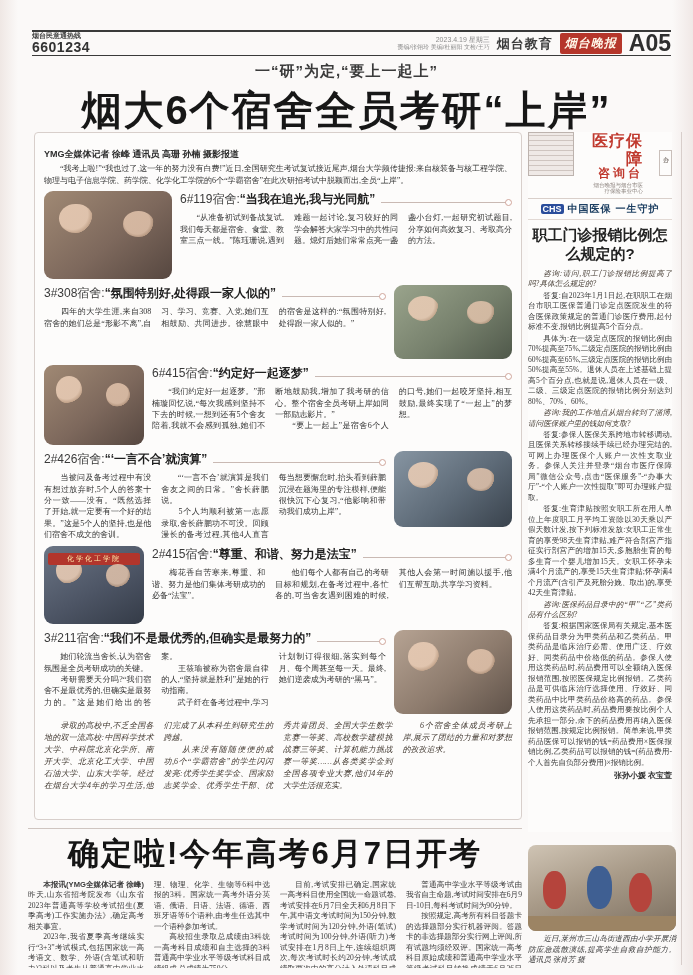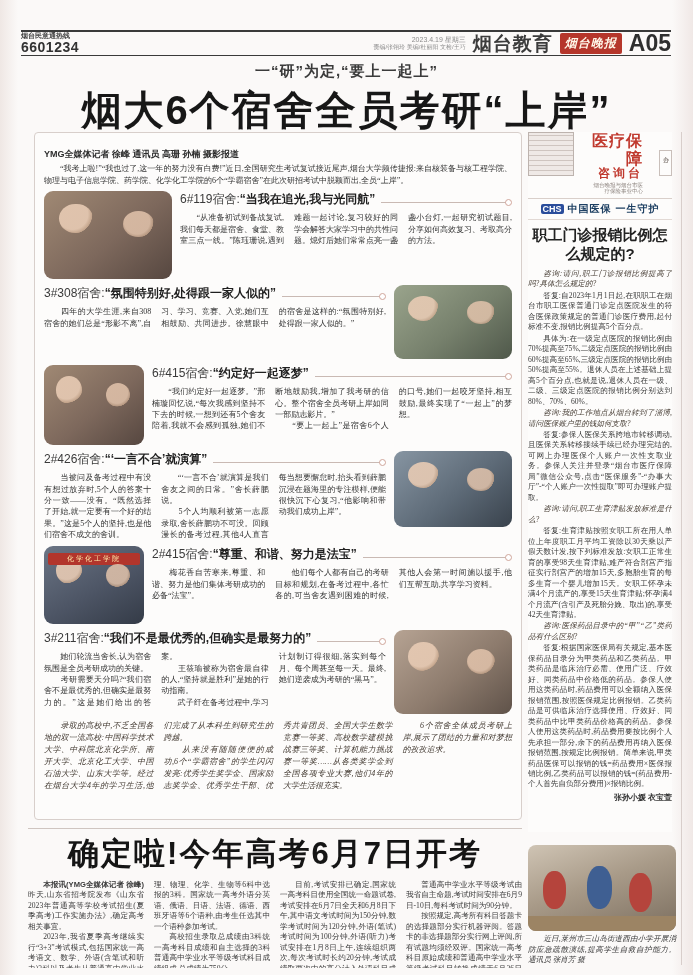--- a/index.html
+++ b/index.html
@@ -1,31 +1,31 @@
 <!DOCTYPE html>
 <html><head>
 <meta charset="utf-8">
 <style>
   * { margin:0; padding:0; box-sizing:border-box; }
   html,body { width:693px; height:975px; }
   body { font-family:"Liberation Serif", serif; background:#e8e2df; color:#2a2a2a; position:relative; overflow:hidden; }
   .page { position:absolute; left:0; top:0; width:693px; height:975px; background:linear-gradient(90deg,#efe7e4 0,#fbf9f8 18px,#fbf9f8 672px,#f0e8e6 693px); }
 
   
-  .masthead { position:absolute; left:21px; right:22px; top:30px; height:26px;
+  .masthead { position:absolute; left:32px; right:22px; top:30px; height:26px;
     border-top:2px solid #3a3a3a; border-bottom:1.5px solid #3a3a3a;
     display:flex; align-items:center; }
   .hotline { line-height:1.05; font-family:"Liberation Sans",sans-serif; }
   .hotline .lbl { font-size:7px; font-weight:bold; color:#444; }
   .hotline .num { font-size:14px; font-weight:bold; color:#333; letter-spacing:.5px; }
   .mh-right { margin-left:auto; display:flex; align-items:center; gap:7px; }
   .mh-meta { text-align:right; font-family:"Liberation Sans",sans-serif; color:#8c8c8c; line-height:1.2; }
   .mh-meta .date { font-size:7px; }
   .mh-meta .credits { font-size:6px; }
-  .mh-section { font-family:"Liberation Sans",sans-serif; font-weight:bold; font-size:19px; color:#3c3c3c; letter-spacing:1px; }
+  .mh-section { font-family:"Liberation Sans",sans-serif; font-weight:bold; font-size:13px; color:#3c3c3c; letter-spacing:1px; }
   .brand-box { background:#b5362b; color:#fff7e8; font-family:"Liberation Serif",serif; font-weight:bold;
     font-size:12px; padding:2px 5px; border-radius:2px; letter-spacing:1px; font-style:italic; }
   .page-no { font-family:"Liberation Sans",sans-serif; font-weight:bold; font-size:23px; color:#2f2f2f; }
 
   
   .lead { position:absolute; left:0; top:62px; width:693px; text-align:center; font-family:"Liberation Sans",sans-serif; }
   .kicker { font-size:15px; font-weight:bold; color:#3b3b3b; letter-spacing:1px; }
   .headline { font-size:40px; font-weight:900; color:#171717; letter-spacing:2px; margin-top:2px; }
 
   
@@ -246,21 +246,20 @@
       <span class="chs-logo">CHS</span>
       <span class="chs-text">中国医保 一生守护</span>
     </div>
     <div class="med-title">职工门诊报销比例怎么规定的?</div>
     <div class="qa">
       <p class="q">咨询:请问,职工门诊报销比例提高了吗?具体怎么规定的?</p>
       <p>答复:自2023年1月1日起,在职职工在烟台市职工医保普通门诊定点医院发生的符合医保政策规定的普通门诊医疗费用,起付标准不变,报销比例提高5个百分点。</p>
       <p>具体为:在一级定点医院的报销比例由70%提高至75%,二级定点医院的报销比例由60%提高至65%,三级定点医院的报销比例由50%提高至55%。退休人员在上述基础上提高5个百分点,也就是说,退休人员在一级、二级、三级定点医院的报销比例分别达到80%、70%、60%。</p>
       <p class="q">咨询:我的工作地点从烟台转到了淄博,请问医保账户里的钱如何支取?</p>
       <p>答复:参保人医保关系跨地市转移调动,且医保关系转移接续手续已经办理完结的,可网上办理医保个人账户一次性支取业务。参保人关注并登录“烟台市医疗保障局”微信公众号,点击“医保服务”-“办事大厅”-“个人账户一次性提取”即可办理账户提取。</p>
-      <p class="q">咨询:请问,职工生育津贴发放标准是什么?</p>
       <p>答复:生育津贴按照女职工所在用人单位上年度职工月平均工资除以30天乘以产假天数计发,按下列标准发放:女职工正常生育的享受98天生育津贴,难产符合剖宫产指征实行剖宫产的增加15天,多胞胎生育的每多生育一个婴儿增加15天。女职工怀孕未满4个月流产的,享受15天生育津贴;怀孕满4个月流产(含引产及死胎分娩、取出)的,享受42天生育津贴。</p>
       <p class="q">咨询:医保药品目录中的“甲”“乙”类药品有什么区别?</p>
       <p>答复:根据国家医保局有关规定,基本医保药品目录分为甲类药品和乙类药品。甲类药品是临床治疗必需、使用广泛、疗效好、同类药品中价格低的药品。参保人使用这类药品时,药品费用可以全额纳入医保报销范围,按照医保规定比例报销。乙类药品是可供临床治疗选择使用、疗效好、同类药品中比甲类药品价格高的药品。参保人使用这类药品时,药品费用要按比例个人先承担一部分,余下的药品费用再纳入医保报销范围,按规定比例报销。简单来说,甲类药品医保可以报销的钱=药品费用×医保报销比例,乙类药品可以报销的钱=(药品费用-个人首先自负部分费用)×报销比例。</p>
     </div>
     <div class="med-byline">张孙小媛 衣宝萱</div>
   </div>
 
   <div class="side-photo-wrap">
     <div class="side-photo">
       <i class="r1"></i>

